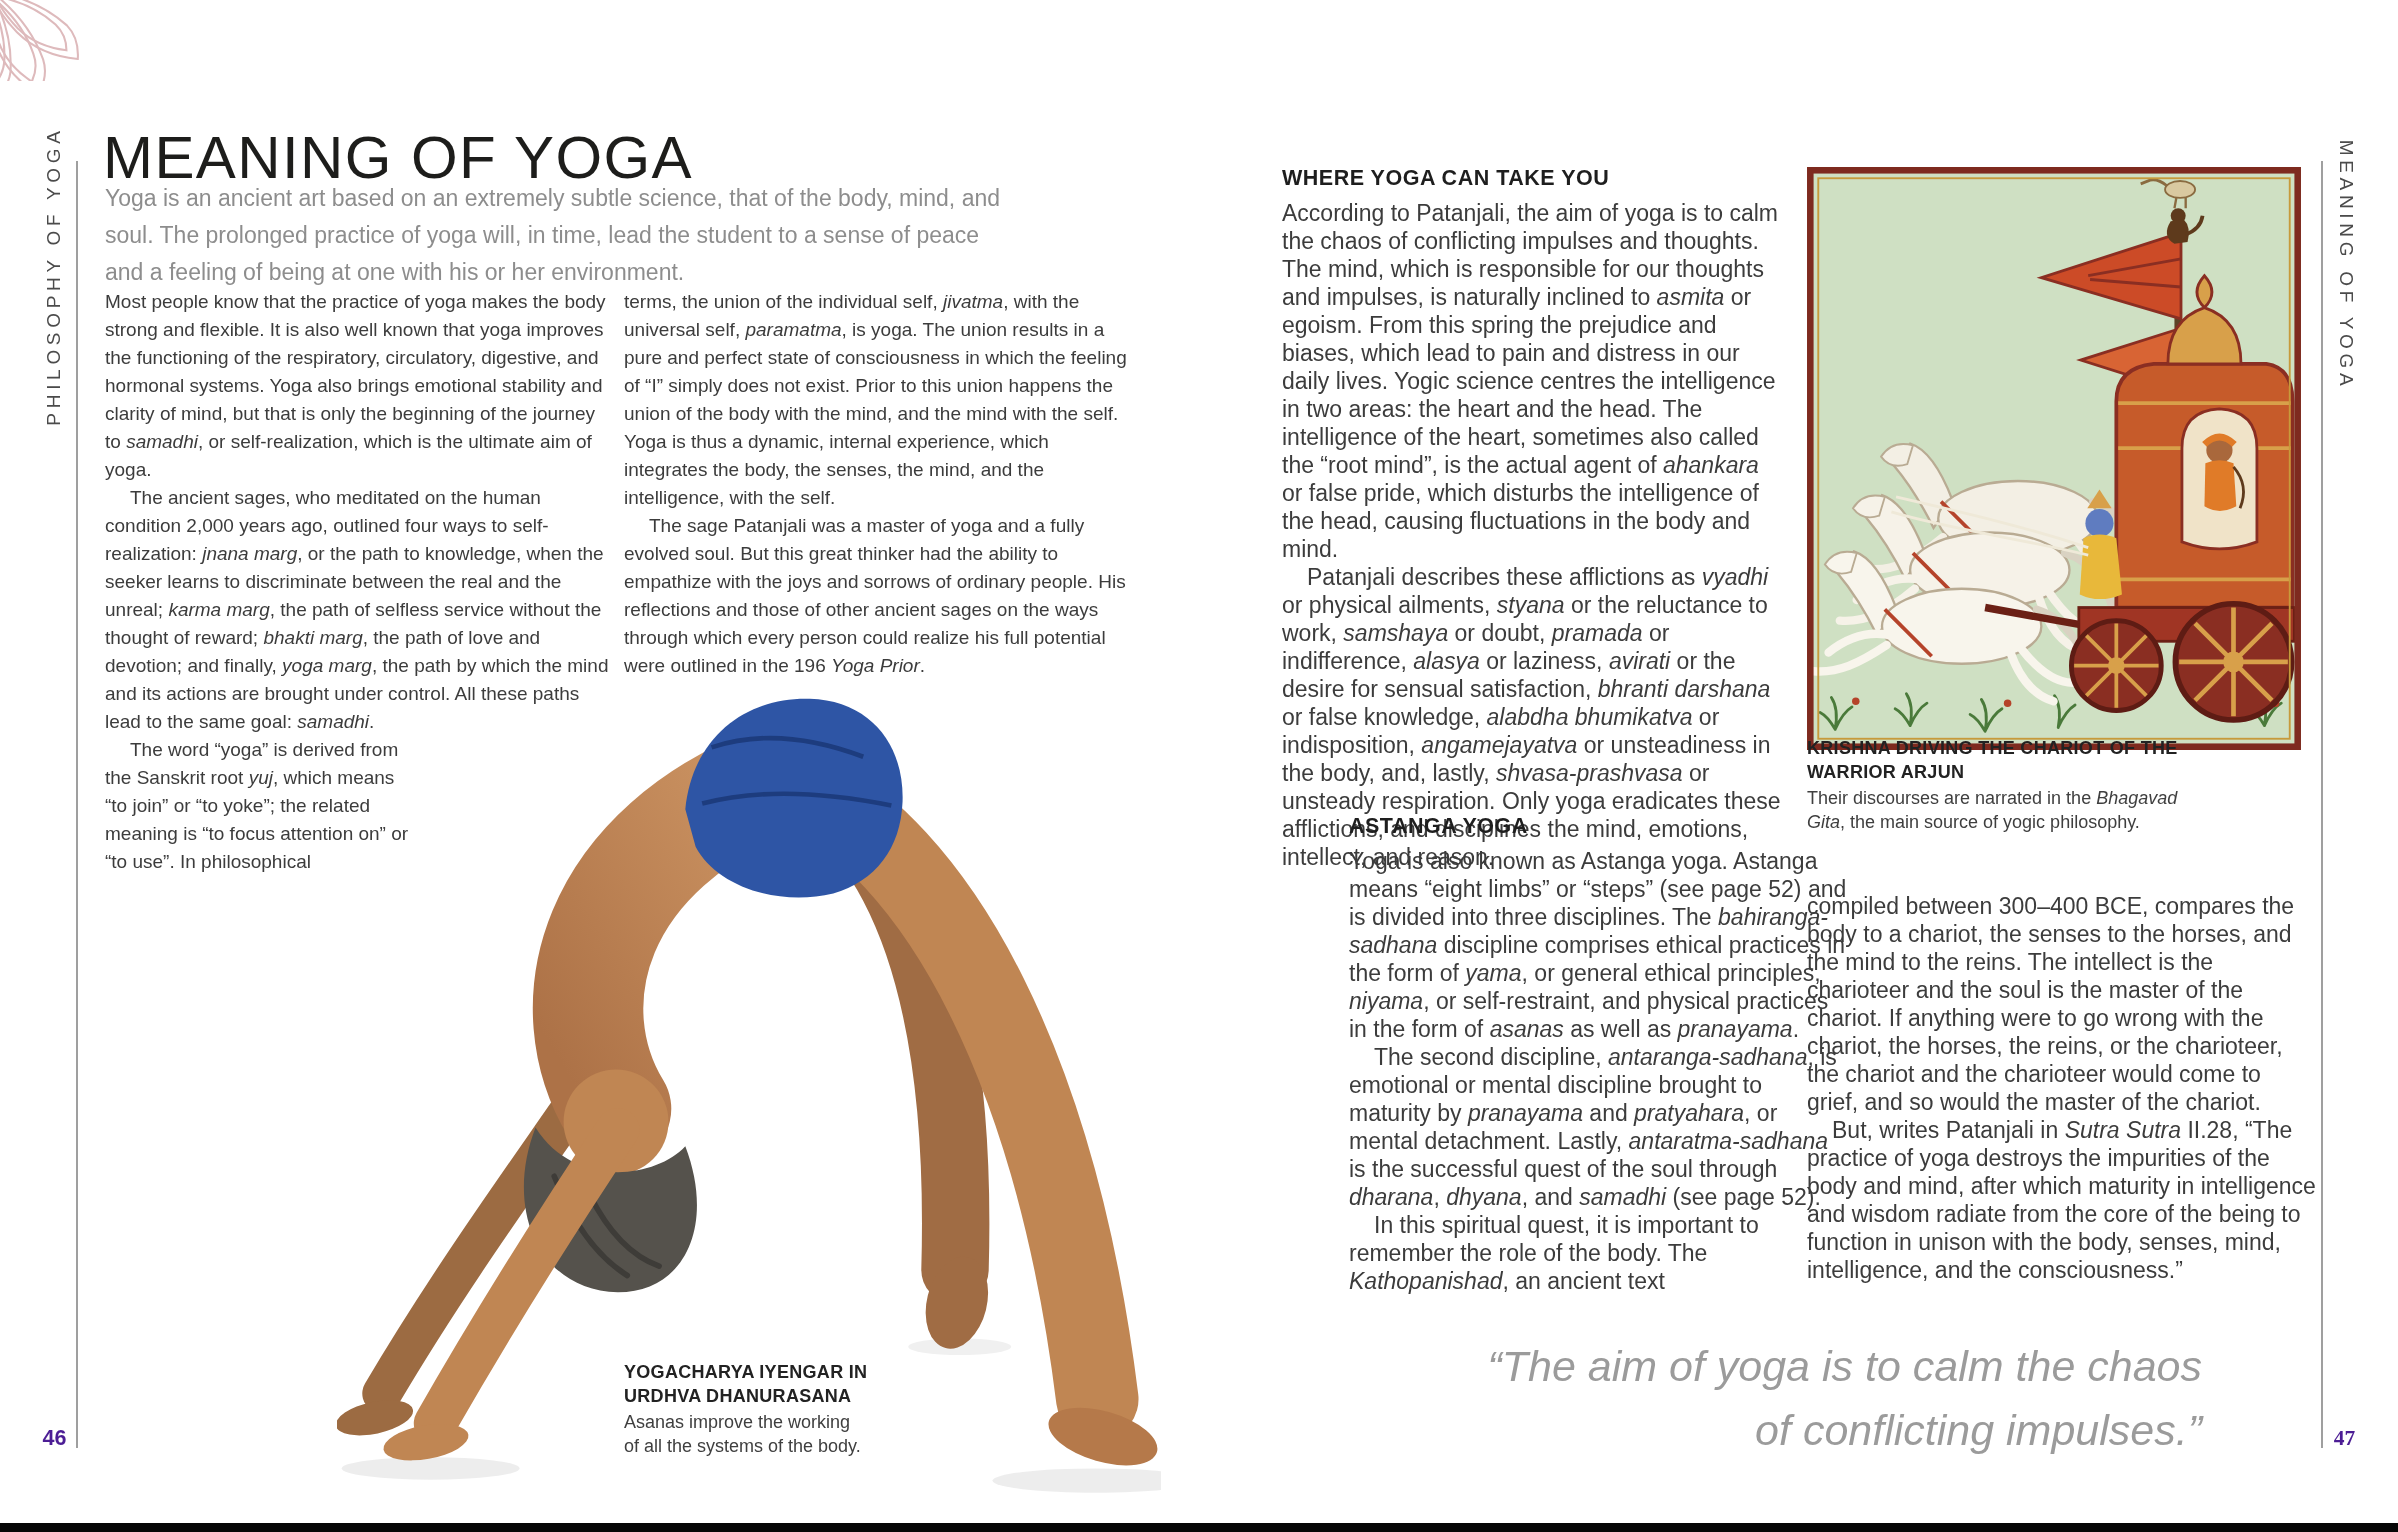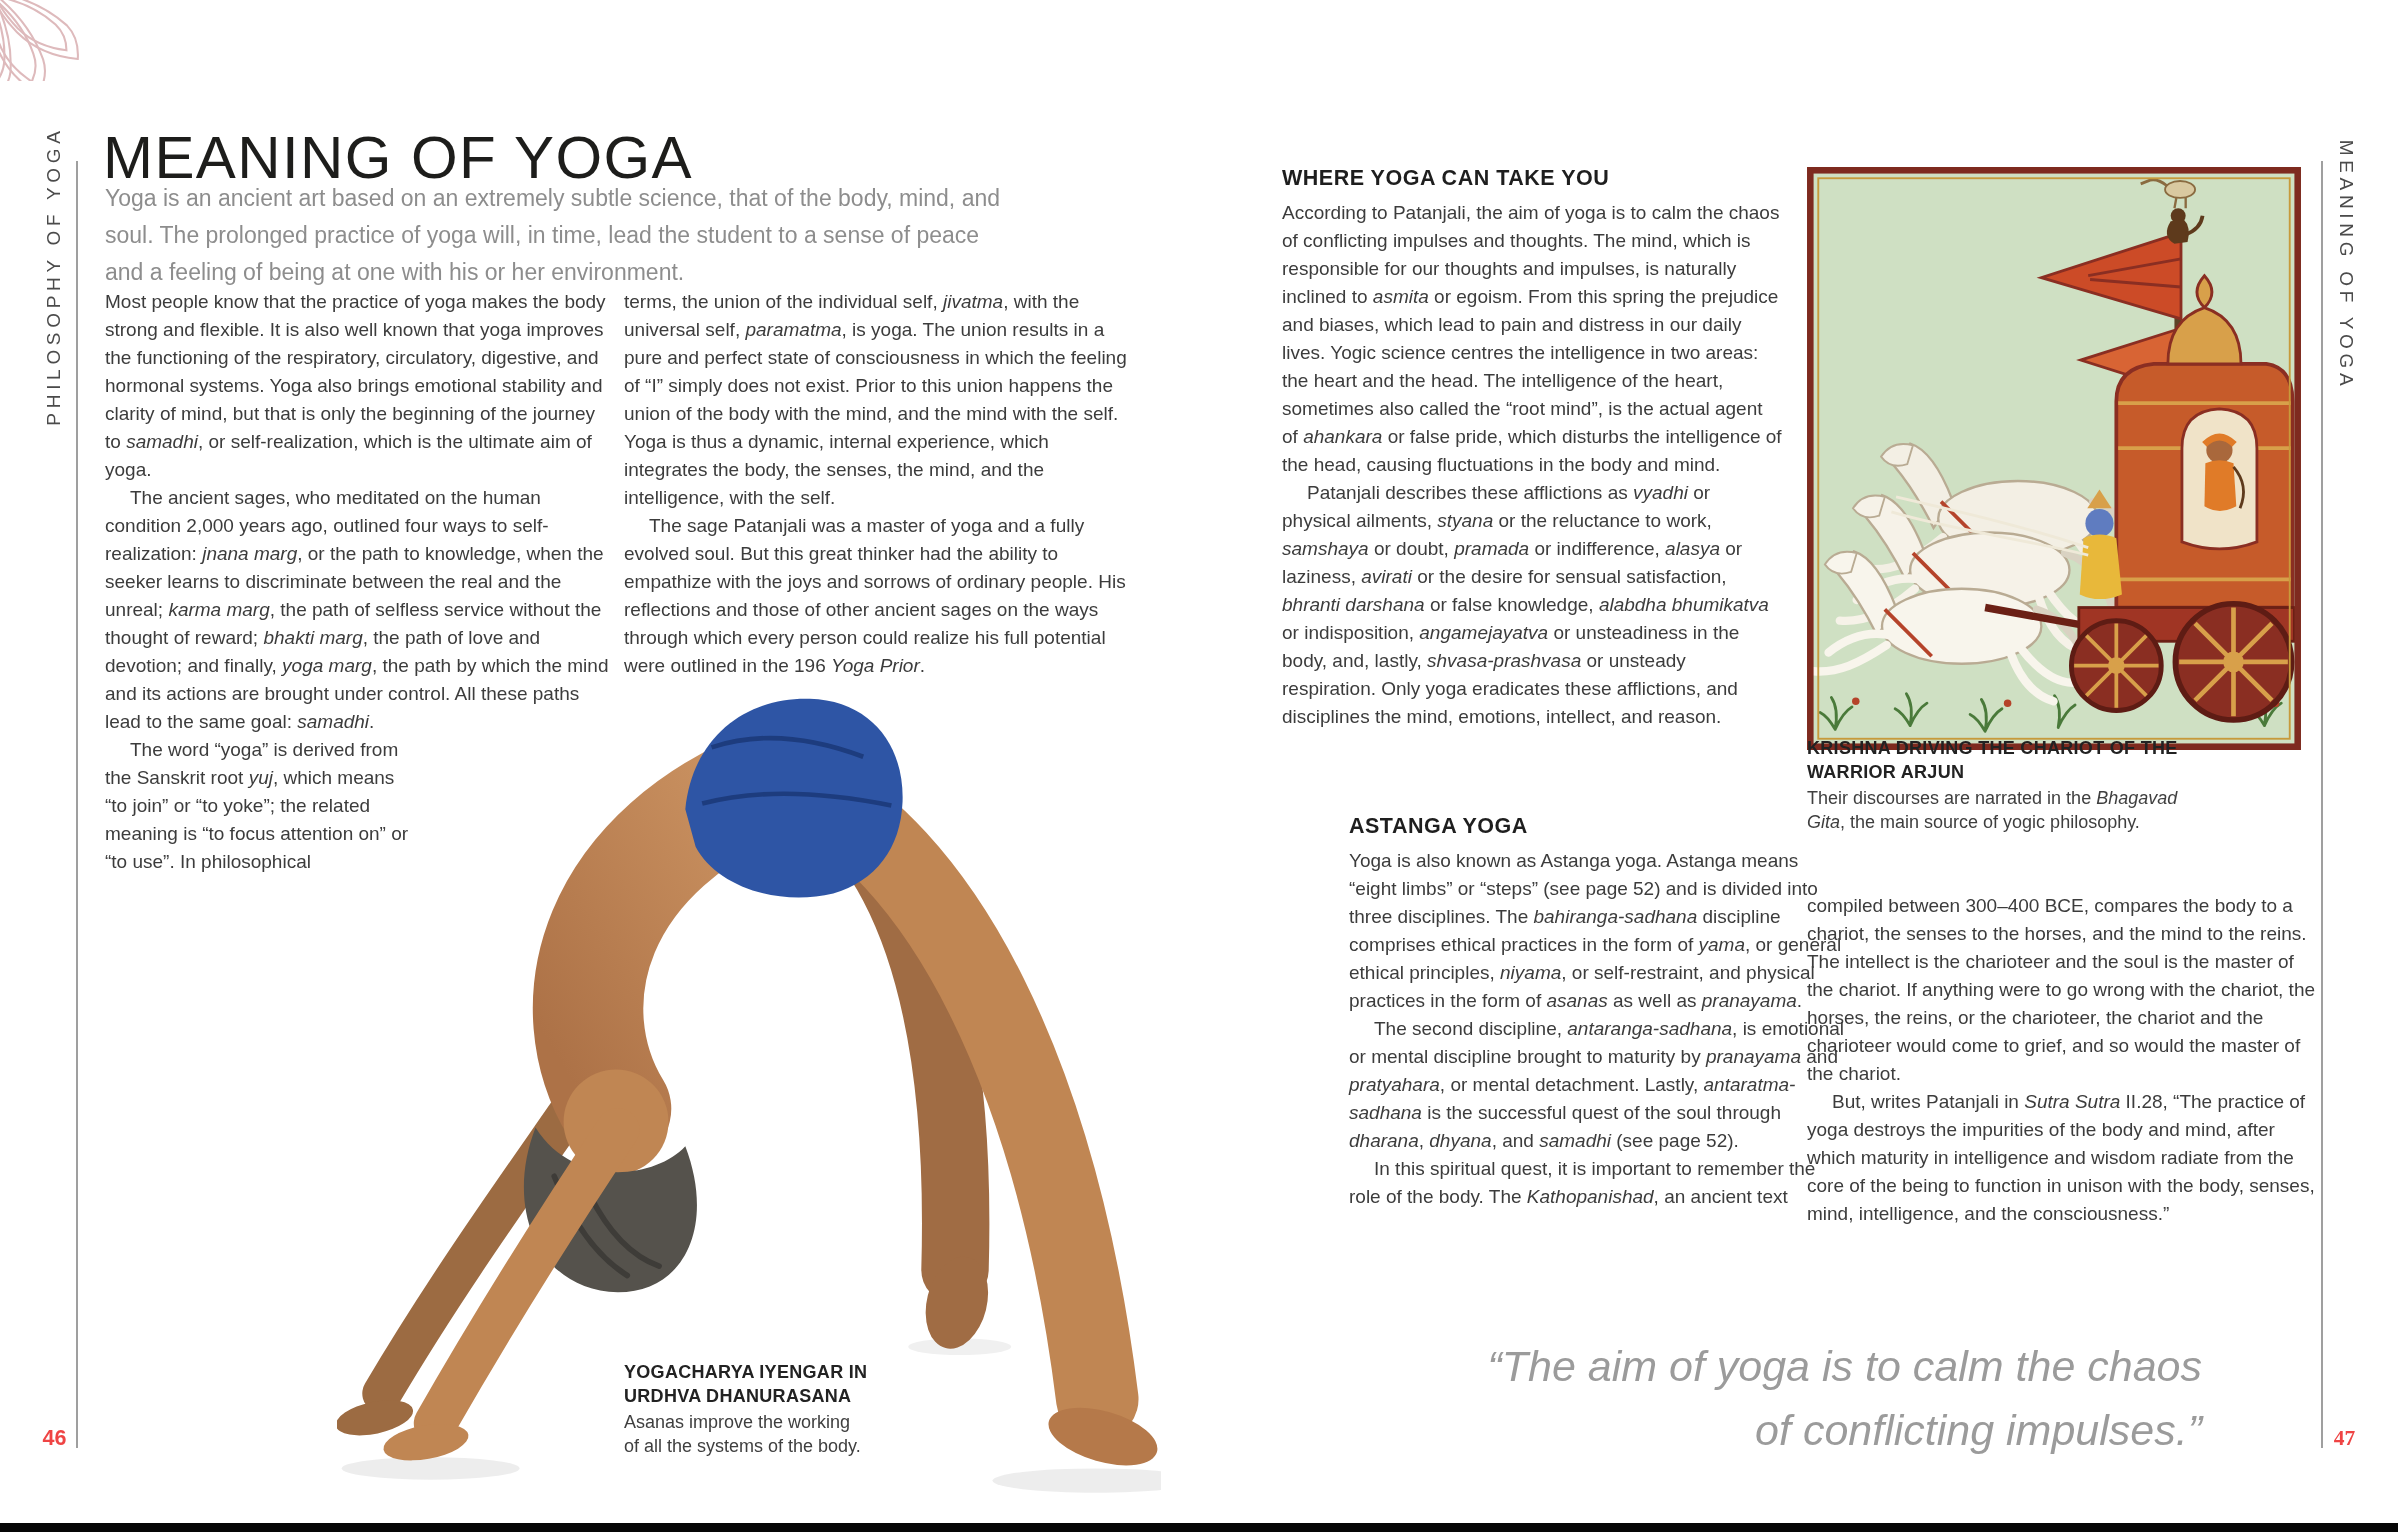--- a/index.html
+++ b/index.html
@@ -8,40 +8,40 @@
 
   
   .edge-rule{position:absolute;top:161px;width:1.9px;height:1287px;background:#9f9f9f;}
   .rule-left{left:76px;}
   .rule-right{left:2321px;}
   .side-label{position:absolute;width:337px;height:24px;text-align:center;
     font-size:19px;letter-spacing:4.7px;color:#4b4b4b;white-space:nowrap;}
   .side-left{left:-114px;top:264px;transform:rotate(-90deg);}
   .side-right{left:2176px;top:253px;transform:rotate(90deg);}
   .pageno{position:absolute;top:1426px;width:41px;text-align:center;
-    font-size:21.5px;font-weight:700;color:#ef4444;}
+    font-size:21.5px;font-weight:700;color:#4c1d95;}
   .pn-left{left:34px;}
   .pn-right{left:2324px;font-family:Liberation Serif, serif;}
   .bottom-bar{position:absolute;left:0;top:1523px;width:2399px;height:9.4px;background:#060606;}
 
   
   .title{position:absolute;left:103px;top:86px;font-size:60px;line-height:1.05;
     letter-spacing:1.4px;color:#1d1d1b;font-weight:400;}
   .intro{position:absolute;left:105px;top:157px;width:899px;
     font-size:23px;line-height:37px;color:#8d8d8d;}
   .bodytext{font-size:19px;line-height:28px;color:#3c3c3c;}
   .bodytext p{margin:0;}
   .bodytext p.ind{text-indent:25px;}
   .l-col1{position:absolute;left:105px;top:288px;width:504px;}
   .l-col1 .narrow{width:315px;}
   .l-col2{position:absolute;left:624px;top:288px;width:512px;}
 
   
   .r-col1{position:absolute;left:1282px;top:165px;width:501px;}
-  .r-col1 .bodytext, .r-astanga .bodytext, .r-col2 .bodytext{font-size:19px;line-height:28px;}
+  .r-col1 .bodytext, .r-astanga .bodytext, .r-col2 .bodytext{font-size:23px;line-height:28px;}
   h3.sec{margin:0 0 8.4px 0;font-size:21.5px;line-height:26px;font-weight:700;
     letter-spacing:0.5px;color:#1e1e1e;}
   .r-astanga{position:absolute;left:1349px;top:813px;width:501px;}
   .r-col2{position:absolute;left:1807px;top:892px;width:511px;}
 
   
   .caption{font-size:18px;line-height:24px;color:#3f3f3f;}
   .caption .cap-title{font-weight:700;color:#222222;letter-spacing:0.3px;margin:0;}
   .caption p{margin:1.9px 0 0 0;}
   .photo-caption{position:absolute;left:624px;top:1360px;width:300px;}

